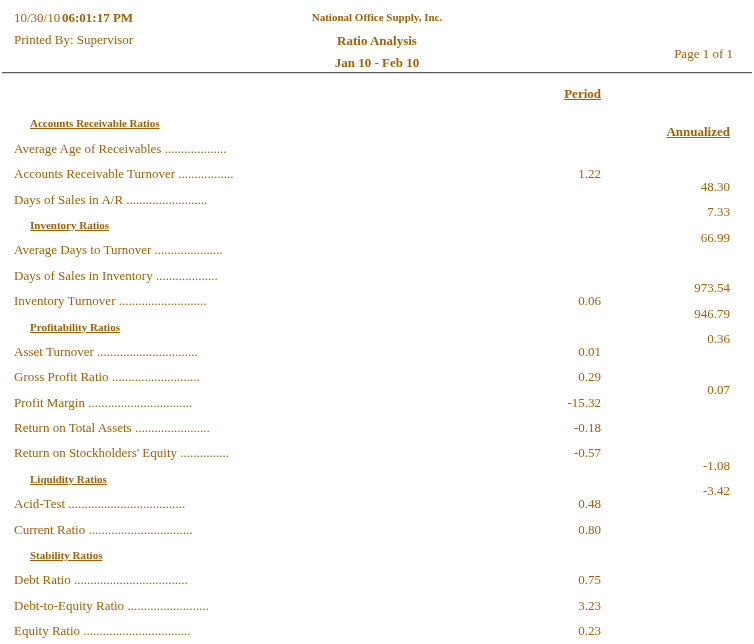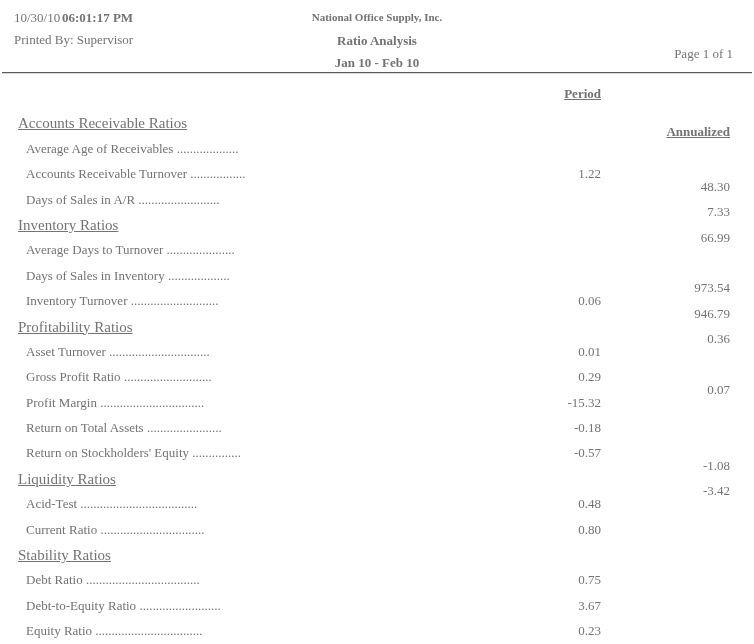--- a/index.html
+++ b/index.html
@@ -5,21 +5,21 @@
   html, body {
     margin: 0;
     padding: 0;
     background: #ffffff;
   }
   .page {
     position: relative;
     width: 754px;
     height: 644px;
     background: #ffffff;
-    color: #737373;
+    color: #a16207;
     font-family: "Liberation Serif", "DejaVu Serif", serif;
     font-size: 13px;
     overflow: hidden;
   }
   
   .report-header {
     position: relative;
     height: 72px;
   }
   .print-date   { position: absolute; left: 14px; top: 10px; }
@@ -54,21 +54,21 @@
     margin: 0 2px;
     border-top: 1px solid #5a5a5a;
     border-bottom: 1px solid #d8d8d8;
     box-sizing: border-box;
   }
   
   .row {
     display: flex;
     align-items: flex-start;
     height: 25.4px;
-    padding: 0 24px 0 26px;
+    padding: 0 24px 0 14px;
     box-sizing: border-box;
     line-height: 16px;
   }
   .label-cell {
     flex: 1 1 auto;
     white-space: nowrap;
     overflow: hidden;
   }
   .period-cell {
     flex: 0 0 120px;
@@ -82,25 +82,25 @@
     margin-top: 38px;
   }
   .colhead-row { margin-top: 12px; }
   .colhead {
     font-weight: bold;
     text-decoration: underline;
   }
   #report-body { margin-top: 4px; }
   .section-heading {
     margin: 0;
-    padding: 0 24px 0 18px;
+    padding: 0 24px 0 30px;
     height: 25.4px;
     box-sizing: border-box;
-    font-size: 15px;
-    font-weight: normal;
+    font-size: 11px;
+    font-weight: bold;
     line-height: 16px;
     text-decoration: underline;
   }
 </style>
 </head>
 <body>
 
 <div class="page">
 
   <header class="report-header">
@@ -226,21 +226,21 @@
     <h2 class="section-heading">Stability Ratios</h2>
     <div class="rows">
   <div class="row ratio-row">
     <span class="label-cell"><span class="lbl">Debt Ratio</span><span class="dots"> ...................................</span></span>
     <span class="period-cell">0.75</span>
     <span class="ann-cell"></span>
   </div>
 
   <div class="row ratio-row">
     <span class="label-cell"><span class="lbl">Debt-to-Equity Ratio</span><span class="dots"> .........................</span></span>
-    <span class="period-cell">3.67</span>
+    <span class="period-cell">3.23</span>
     <span class="ann-cell"></span>
   </div>
 
   <div class="row ratio-row">
     <span class="label-cell"><span class="lbl">Equity Ratio</span><span class="dots"> .................................</span></span>
     <span class="period-cell">0.23</span>
     <span class="ann-cell"></span>
   </div>
 </div>
   </section>

